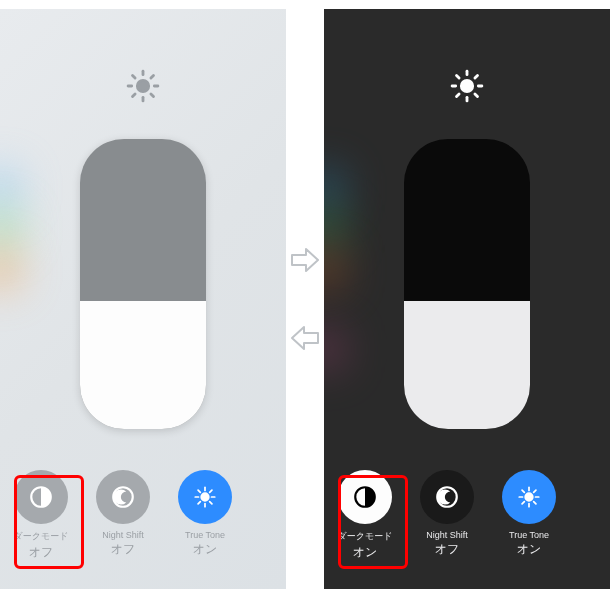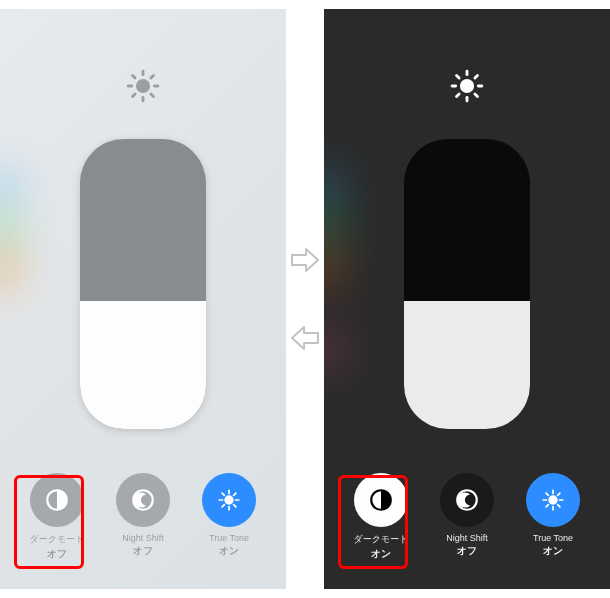--- a/index.html
+++ b/index.html
@@ -63,22 +63,22 @@
     }
     .panel.light .brightness-fill { background: #fdfdfd; }
     .panel.dark .brightness-fill { background: #ebebed; }
 
     .toggle-row {
       position: absolute;
       bottom: 28px;
       left: 0;
       width: 100%;
       display: flex;
-      justify-content: space-between;
-      padding: 0 16px;
+      justify-content: flex-start;
+      padding: 0 0;
     }
     .toggle {
       width: 82px;
       display: flex;
       flex-direction: column;
       align-items: center;
     }
     .toggle-circle {
       width: 54px;
       height: 54px;
@@ -93,23 +93,22 @@
     .panel.dark .toggle-circle.white { background: #fdfdfd; }
     .toggle-circle.blue { background: #2d8cff; }
 
     .toggle-label {
       font-size: 9px;
       font-weight: 500;
       text-align: center;
       margin-bottom: 1px;
     }
     .toggle-status {
-      font-size: 10px;
+      font-size: 12px;
       text-align: center;
-      font-weight: bold;
     }
     .panel.light .toggle-label, .panel.light .toggle-status { color: #9a9fa4; }
     .panel.dark .toggle-label, .panel.dark .toggle-status { color: #eaeaec; }
 
     .highlight-box {
       position: absolute;
       border: 3px solid #ff0000;
       border-radius: 6px;
       pointer-events: none;
     }

